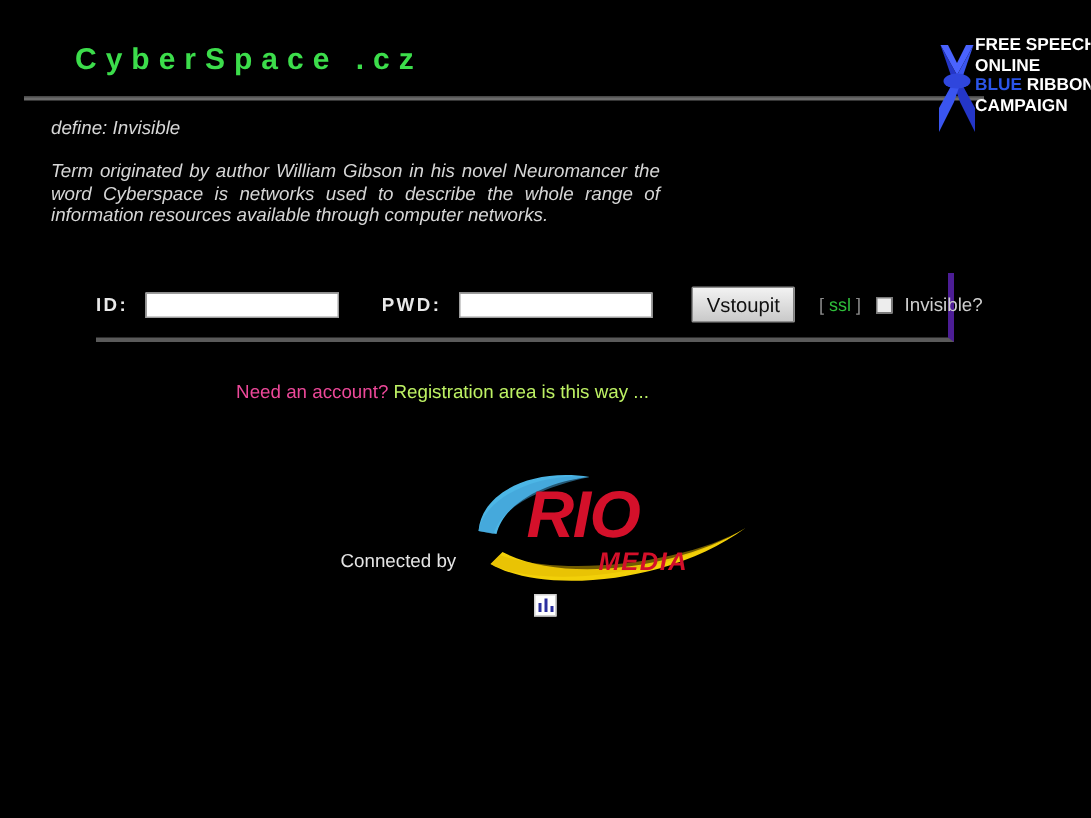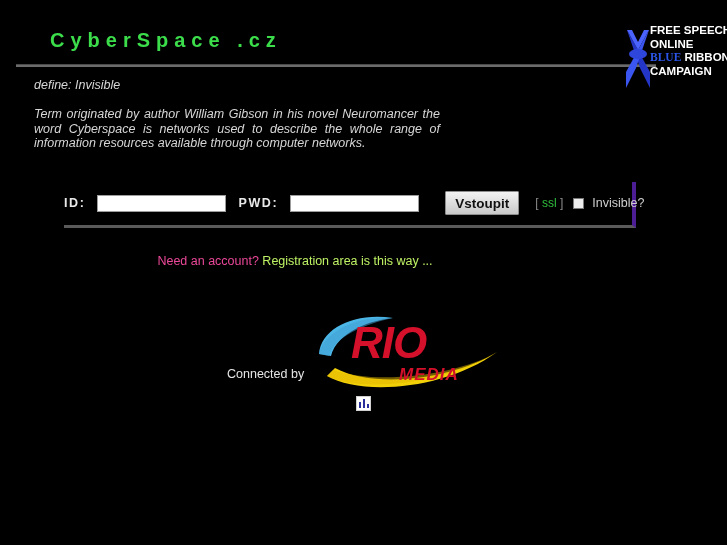--- a/index.html
+++ b/index.html
@@ -61,21 +61,21 @@
     width: 76px;
   }
   #ribbon-badge .rline {
     font-size: 11.5px;
     font-weight: bold;
     line-height: 13.5px;
     letter-spacing: 0px;
     color: #ffffff;
     white-space: nowrap;
   }
-  #ribbon-badge .rline .blueword { color: #2b55e8; font-family: Liberation Serif, serif; }
+  #ribbon-badge .rline .blueword { color: #2b55e8; }
 
   
   #define-label {
     position: absolute;
     left: 34px;
     top: 78px;
     font-size: 12.5px;
     font-style: italic;
     color: #d6d6d6;
   }
@@ -122,32 +122,32 @@
     border: 1px solid #9d9d9d;
     box-sizing: content-box;
     padding: 0 2px;
     font-family: "Liberation Sans", sans-serif;
     font-size: 12px;
     color: #000;
     outline: none;
   }
   #id-input { width: 123px; margin-left: 12px; }
   #pwd-input { width: 123px; margin-left: 12px; }
-  #pwd-label { margin-left: 12px; }
+  #pwd-label { margin-left: 28px; }
 
   #submit-button {
     margin-left: 26px;
     height: 24px;
     padding: 0 9px;
     background: linear-gradient(180deg,#f2f2f2 0%, #dcdcdc 55%, #c9c9c9 100%);
     border: 1px solid #8d8d8d;
     border-radius: 1px;
     font-family: "Liberation Sans", sans-serif;
     font-size: 13.5px;
-    font-weight: bold;
+    font-weight: normal;
     color: #101010;
     cursor: pointer;
   }
   #ssl-link-wrap {
     margin-left: 16px;
     font-size: 12px;
     color: #8c8c8c;
     white-space: nowrap;
   }
   #ssl-link-wrap .ssl-word { color: #2fbe3b; text-align: right; }

